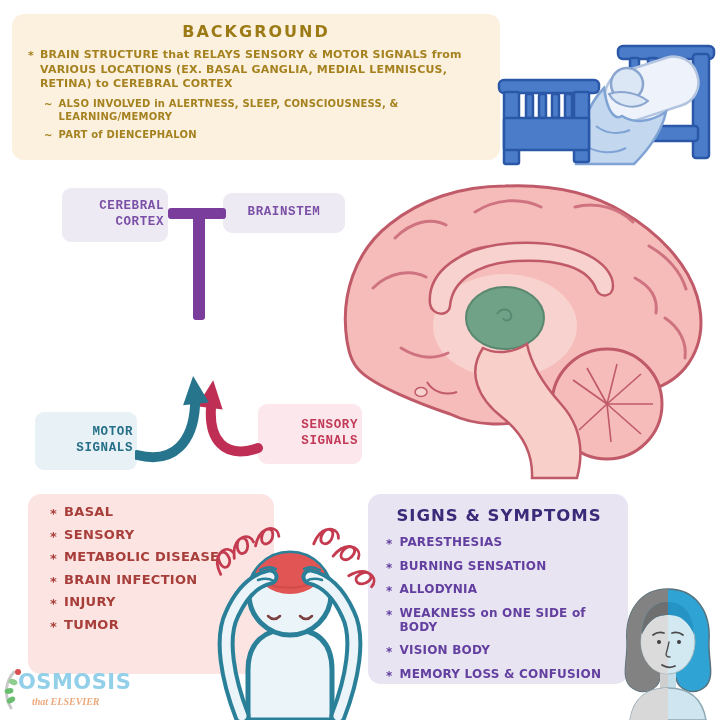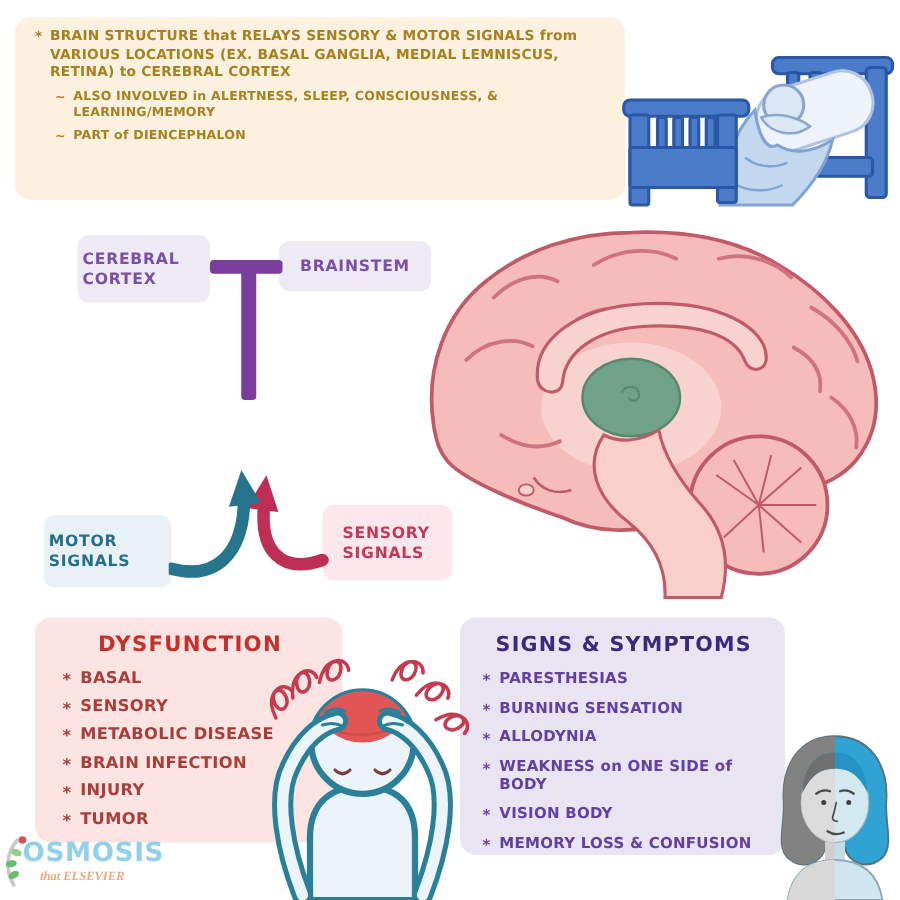--- a/index.html
+++ b/index.html
@@ -9,22 +9,22 @@
 
   
   .bg-panel{left:12px;top:14px;width:488px;height:146px;background:#fbf1de;border-radius:12px;
             color:#a5811f;padding:8px 16px;box-sizing:border-box;}
   .bg-title{text-align:center;font-size:16px;letter-spacing:2px;color:#9c7a16;margin-bottom:7px;}
   .bg-item{display:flex;gap:6px;font-size:11px;line-height:1.32;letter-spacing:0.2px;}
   .bg-item.sub{margin-left:16px;font-size:10px;margin-top:5px;}
   .bg-item .b{flex:0 0 auto;transform:translateY(1px);}
 
   
-  .fbox{border-radius:9px;display:flex;align-items:center;justify-content:center;text-align:left;
-        font-size:12.5px;letter-spacing:0.6px;line-height:1.25;box-sizing:border-box;padding:4px;}
+  .fbox{border-radius:9px;display:flex;align-items:center;justify-content:center;text-align:right;
+        font-size:12.5px;letter-spacing:0.6px;line-height:1.25;box-sizing:border-box;padding:4px;font-family:Liberation Mono, monospace;}
   .lav{background:#edeaf4;color:#7b4fa6;}
   .blue{background:#2e6ec1;color:#ffffff;font-size:13.5px;letter-spacing:1.2px;border-radius:11px;}
   .mot{background:#e8f1f6;color:#256f88;}
   .sen{background:#fbe7ec;color:#c23a57;padding-left:16px;}
   .bar{background:#7b3d9c;}
 
   
   .dys-panel{left:28px;top:494px;width:246px;height:180px;background:#fbe4e2;border-radius:13px;
              padding:10px 0 0 22px;box-sizing:border-box;}
   .dys-title{text-align:center;font-size:17px;letter-spacing:1px;color:#c4302b;margin:2px 20px 9px 0;}
@@ -41,20 +41,21 @@
   .brand{position:absolute;left:16px;top:6px;font-size:21px;letter-spacing:0.5px;color:#92cfe8;}
   .brand-sub{position:absolute;left:30px;top:32px;font-size:10px;color:#eba87c;
              font-family:"Liberation Serif",serif;font-style:italic;font-weight:bold;}
 </style>
 </head>
 <body>
 
 <div class="stage">
 
   <div class="abs bg-panel">
+    <div class="bg-title">BACKGROUND</div>
     <div class="bg-item main">
       <span class="b">*</span>
       <span>BRAIN STRUCTURE that RELAYS SENSORY &amp; MOTOR SIGNALS from VARIOUS LOCATIONS (EX. BASAL GANGLIA, MEDIAL LEMNISCUS, RETINA) to CEREBRAL CORTEX</span>
     </div>
     <div class="bg-item sub">
       <span class="b">~</span>
       <span>ALSO INVOLVED in ALERTNESS, SLEEP, CONSCIOUSNESS, &amp; LEARNING/MEMORY</span>
     </div>
     <div class="bg-item sub">
       <span class="b">~</span>
@@ -147,21 +148,20 @@
           <path d="M272,228 L244,254"></path>
       </g>
     </g>
     <path d="M148,172 C132,196 142,222 168,242 C188,258 198,278 197,302 L242,302 C250,272 244,248 226,228
              C208,208 196,188 192,168 C176,178 160,178 148,172 Z" fill="#f9cfc9" stroke="#c05a68" stroke-width="2.5"></path>
     <path d="M92,206 C98,216 110,220 122,216" fill="none" stroke="#c05a68" stroke-width="2"></path>
     <ellipse cx="86" cy="216" rx="6" ry="4.5" fill="#f8d2ce" stroke="#c05a68" stroke-width="1.5"></ellipse>
   </svg>
 
   <div class="abs dys-panel">
-    <div class="dys-title">DYSFUNCTION</div>
     <div class="li">
         <span class="b">*</span>
         <span>BASAL</span>
       </div>
     <div class="li">
         <span class="b">*</span>
         <span>SENSORY</span>
       </div>
     <div class="li">
         <span class="b">*</span>

